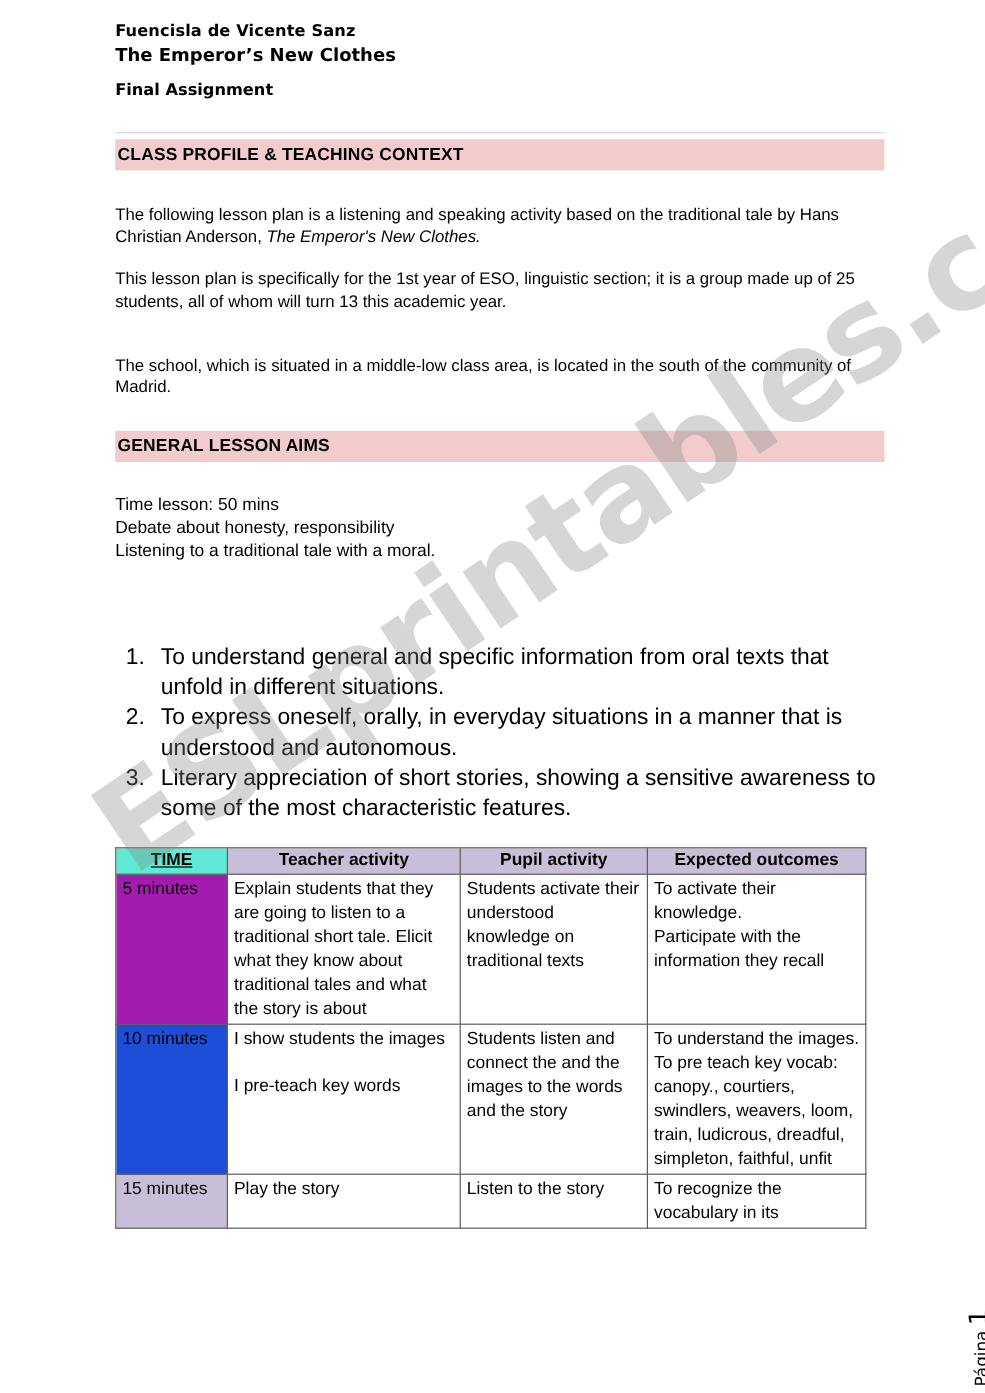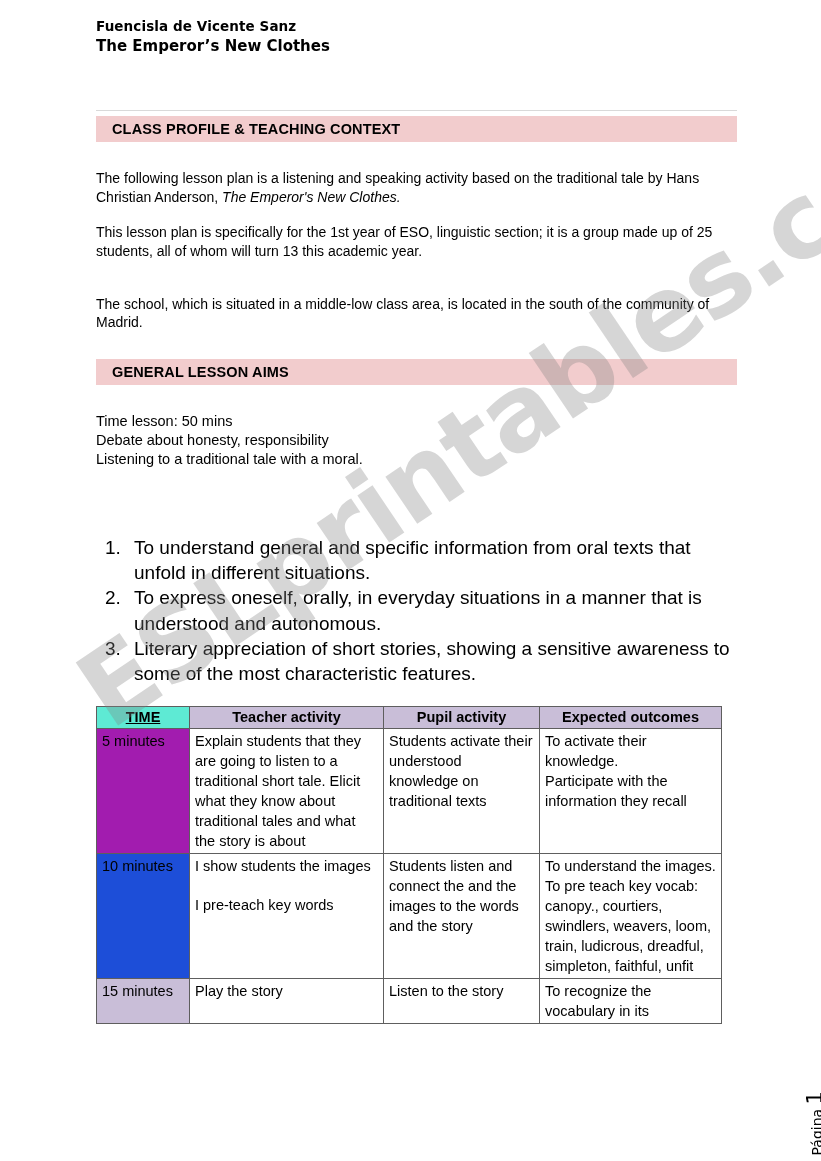--- a/index.html
+++ b/index.html
@@ -87,21 +87,21 @@
   .content {
     position: absolute;
     left: 96px;
     top: 116px;
     width: 641px;
     z-index: 2;
   }
 
   .sec-bar {
     background: #f2cccd;
-    padding: 4px 0 4px 16px;
+    padding: 4px 0 4px 2px;
     font-size: 14.5px;
     font-weight: bold;
     letter-spacing: 0.15px;
     line-height: 1.25;
   }
   .sec-bar.tight { margin-top: 0; }
 
   p.para {
     font-size: 14px;
     line-height: 1.33;
@@ -182,20 +182,21 @@
 
 <div class="page">
 
   <div class="watermark">
     <div class="watermark-text">ESLprintables.com</div>
   </div>
 
   <div class="doc-header">
     <div class="hdr-author">Fuencisla de Vicente Sanz</div>
     <div class="hdr-title">The Emperor’s New Clothes</div>
+    <div class="hdr-sub">Final Assignment</div>
   </div>
   <div class="hdr-rule"></div>
 
   <div class="content">
 
     <div class="sec-bar tight" style="background: rgb(242, 204, 205);">CLASS PROFILE &amp; TEACHING CONTEXT</div>
 
     <div class="gap-lg"></div>
 
     <p class="para"><span>The following lesson plan is a listening and speaking activity based on the traditional tale by Hans Christian Anderson</span><span>, </span><em class="italic">The Emperor's New Clothes.</em></p>

